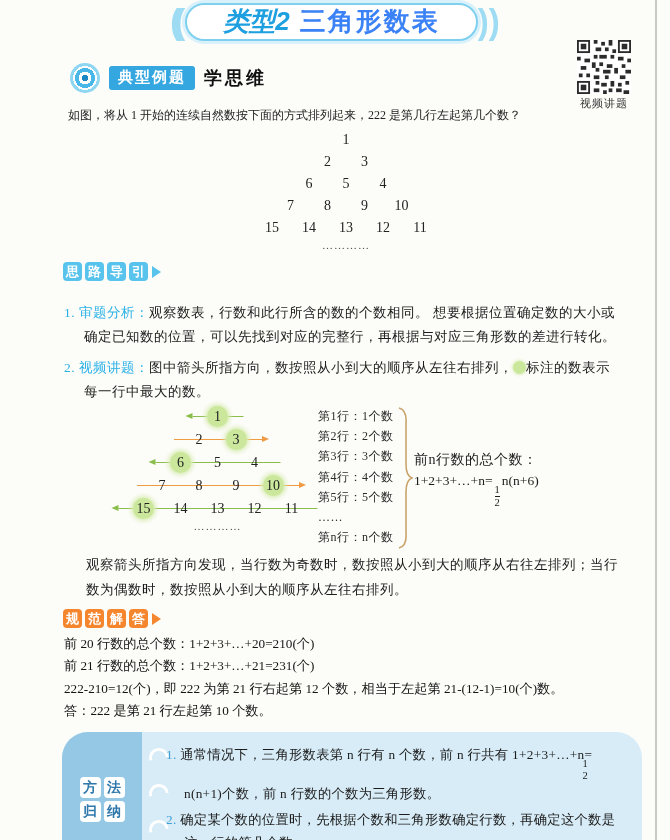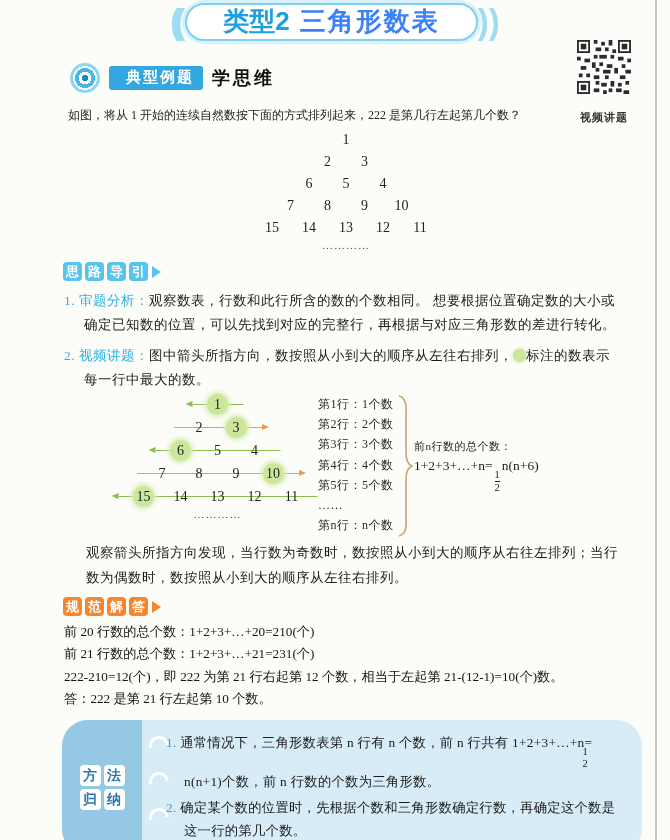--- a/index.html
+++ b/index.html
@@ -16,35 +16,35 @@
   .hdr { padding-top:3px; display:flex; justify-content:center; align-items:center; gap:4px; }
   .paren { color:#9edcf4; font-family:"Liberation Sans",sans-serif; font-weight:bold; font-size:33px; line-height:34px; letter-spacing:-7px; transform:scaleY(1.05); }
   .paren.r { letter-spacing:0; margin-left:-4px; }
   .paren.l { margin-right:3px; }
   .hdr-pill {
     background:#fff; border:2.5px solid #7fd0ef; border-radius:20px;
     box-shadow:0 0 0 3px #d9f1fb; padding:1px 36px 3px 36px;
     font-family:"Liberation Sans",sans-serif; font-weight:bold; font-size:26px; line-height:30px;
     white-space:nowrap;
   }
-  .hdr-pill .tp { color:#1d9fe0; margin-right:10px; }
+  .hdr-pill .tp { color:#1d9fe0; margin-right:10px;font-style:italic; }
   .hdr-pill .tt { color:#3b82f6; letter-spacing:2px; }
 
   
   .qr-wrap { position:absolute; top:40px; right:38px; width:56px; text-align:center; }
   .qr-wrap svg { width:54px; height:54px; display:block; margin:0 auto; }
-  .qr-cap { font-size:11px; color:#333; margin-top:16px; letter-spacing:1px;font-weight:bold; }
+  .qr-cap { font-size:11px; color:#333; margin-top:2px; letter-spacing:1px; }
 
   
   .ex-hdr { margin:22px 0 0 70px; display:flex; align-items:center; gap:9px; }
   .bullseye {
     width:30px; height:30px; border-radius:50%;
     background:radial-gradient(circle at 50% 50%, #1d86c5 0 3.5px, #ffffff 3.5px 6.5px, #49b7e8 6.5px 10px, #ffffff 10px 12px, #8ed6f2 12px 15px);
   }
-  .ex-badge { background:#35a7e0; color:#fff; font-family:"Liberation Sans",sans-serif; font-weight:bold; font-size:15px; padding:2px 9px 3px 17px; border-radius:3px; letter-spacing:2px; }
+  .ex-badge { background:#35a7e0; color:#fff; font-family:"Liberation Sans",sans-serif; font-weight:bold; font-size:15px; padding:2px 9px 3px 9px; border-radius:3px; letter-spacing:2px; }
   .ex-sub { font-family:"Liberation Sans",sans-serif; font-weight:bold; font-size:18px; color:#111; letter-spacing:3px; }
 
   
   .problem { margin:13px 0 0 68px; width:552px; font-size:12px; line-height:19px; }
   .triangle { margin-top:4px; padding-left:22px; }
   .trow { display:flex; justify-content:center; height:22px; align-items:center; }
   .tcell { width:37px; text-align:center; font-size:14px; color:#222; }
   .tdots { text-align:center; padding-left:22px; font-size:11px; letter-spacing:1px; color:#444; height:15px; line-height:13px; }
 
   
@@ -53,38 +53,38 @@
   .blue .bsq { background:#58c3ec; }
   .orange .bsq { background:#f5862e; }
   .barrow { width:0; height:0; border-top:6px solid transparent; border-bottom:6px solid transparent; margin-left:1px; }
   .blue .barrow { border-left:9px solid #58c3ec; }
   .orange .barrow { border-left:9px solid #f5862e; }
   .g-badge { margin-top:8px; }
 
   
   .g-item { margin:7px 0 0 64px; width:556px; font-size:13.5px; line-height:24px; color:#1c1c1c; padding-left:20px; text-indent:-20px; letter-spacing:0.5px; }
   .g-item .num, .g-item .lbl { color:#29b1e6; }
-  .g-item.first { margin-top:8px; }
+  .g-item.first { margin-top:20px; }
   .gdot { display:inline-block; width:13px; height:13px; border-radius:50%; background:#cbe79c; box-shadow:0 0 3px 1px #dcefbb; vertical-align:-2px; }
 
   
   .diagram { position:relative; height:142px; margin-top:1px; }
   .dtri { position:absolute; left:100px; top:0; width:235px; }
   .drow { position:relative; display:flex; justify-content:center; height:23px; align-items:center; }
   .dcell { width:37px; text-align:center; font-size:14px; color:#222; position:relative; z-index:2; }
   .dcell.mx::before { content:""; position:absolute; left:50%; top:50%; width:21px; height:21px; margin:-10.5px 0 0 -10.5px; border-radius:50%; background:#cbe79c; box-shadow:0 0 4px 2px #d9edb4; z-index:-1; }
   .dline { position:absolute; top:11px; left:50%; height:0; border-top:1.6px solid var(--c); transform:translateX(-50%); width:var(--w); z-index:1; }
   .dline::before { content:""; position:absolute; width:0; height:0; border-top:3.6px solid transparent; border-bottom:3.6px solid transparent; top:-4.4px; }
   .dline.left::before  { left:-7px;  border-right:7px solid var(--c); }
   .dline.right::before { right:-7px; border-left:7px solid var(--c); }
   .ddots { text-align:center; font-size:11px; letter-spacing:1px; color:#444; height:15px; line-height:12px; }
   .dlabels { position:absolute; left:318px; top:1px; font-size:12px; line-height:20.2px; color:#2a2a2a; letter-spacing:0.5px; }
   .brace { position:absolute; left:397px; top:2px; }
   .dformula { position:absolute; left:414px; top:46px; width:230px; color:#1c1c1c; }
-  .dformula .ft { font-size:11px; letter-spacing:0.5px; }
+  .dformula .ft { font-size:14px; letter-spacing:0.5px; }
   .dformula .fl { font-size:13.5px; margin-top:4px; }
   .frac { display:inline-flex; flex-direction:column; vertical-align:-8px; line-height:1; font-size:10.5px; margin:0 2px; text-align:center; }
   .frac .fd { border-top:1px solid currentColor; padding-top:1px; }
 
   .conclusion { margin:5px 0 0 86px; width:532px; font-size:13.5px; line-height:25px; color:#1c1c1c; letter-spacing:0.5px; }
 
   
   .a-badge { margin-top:7px; }
   .a-lines { margin:5px 16px 0 64px; font-size:13.2px; line-height:22.4px; color:#141414; }
   .a-lines div { white-space:nowrap; }

